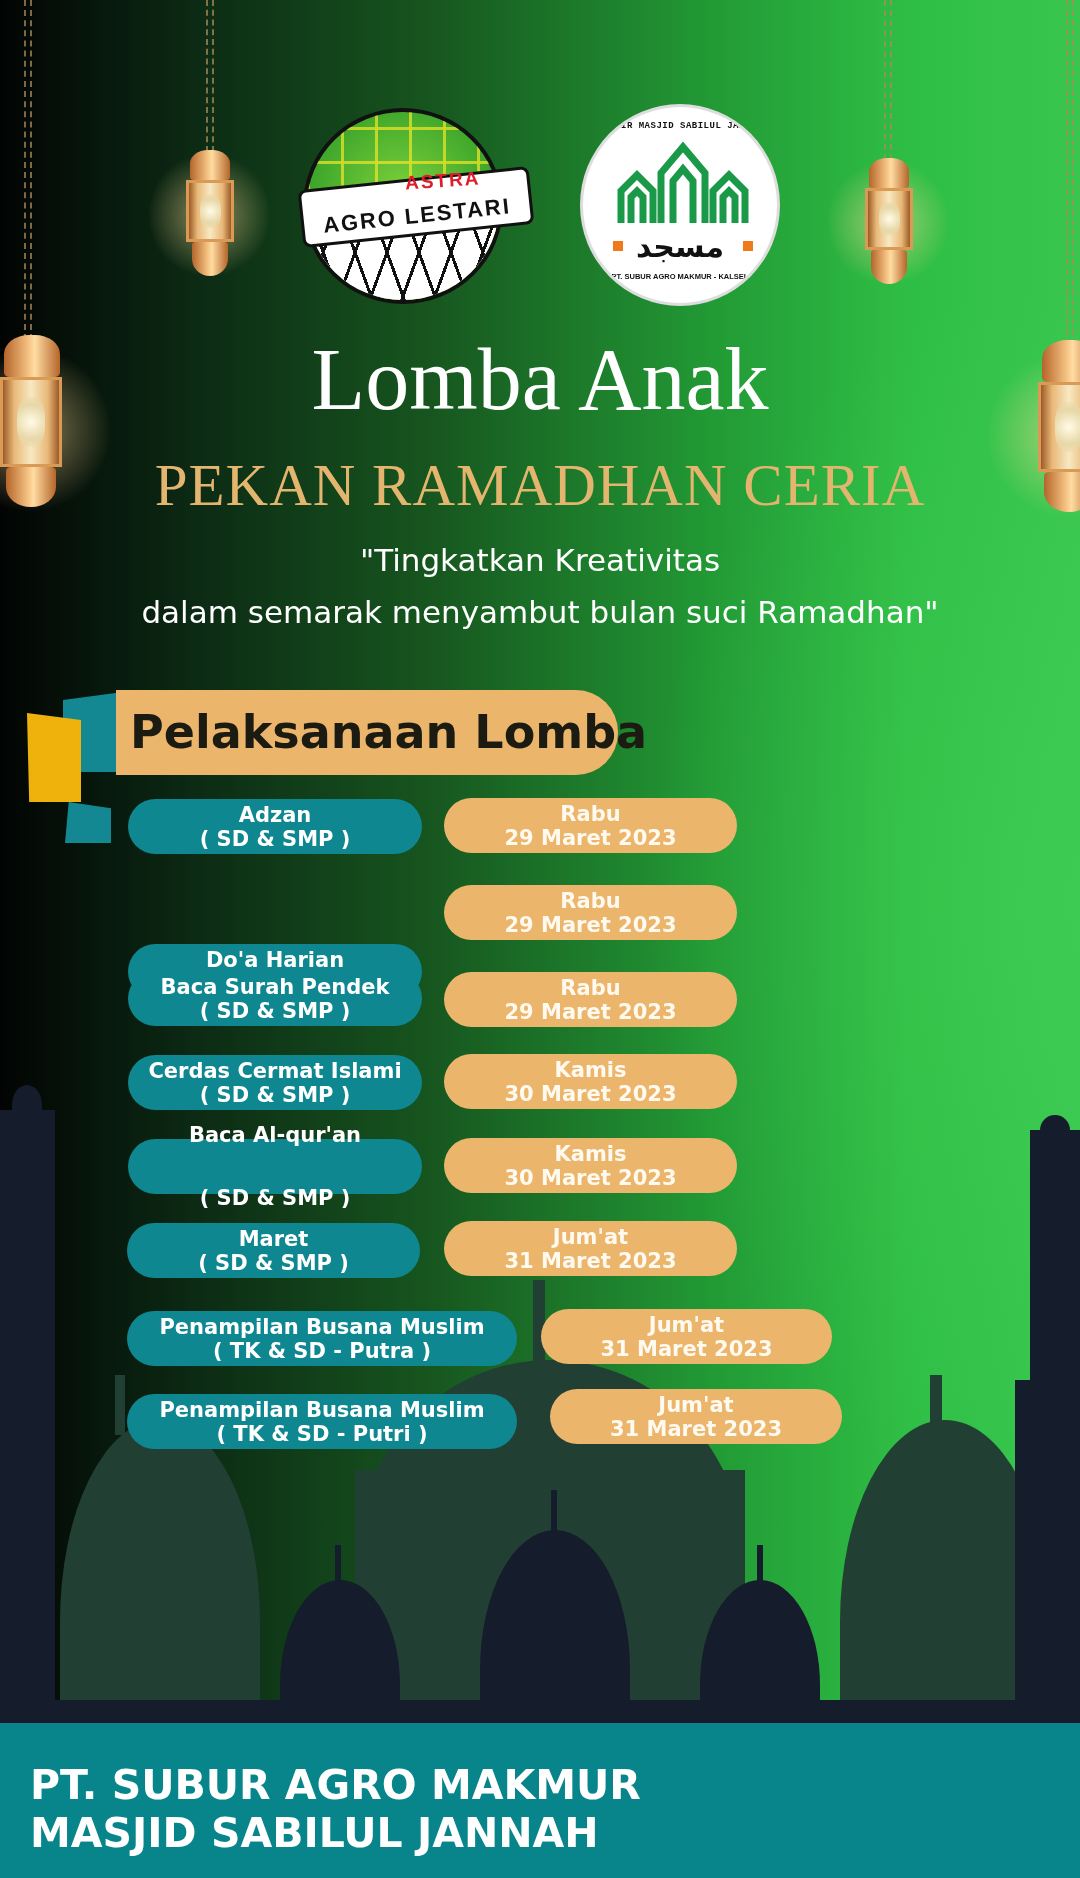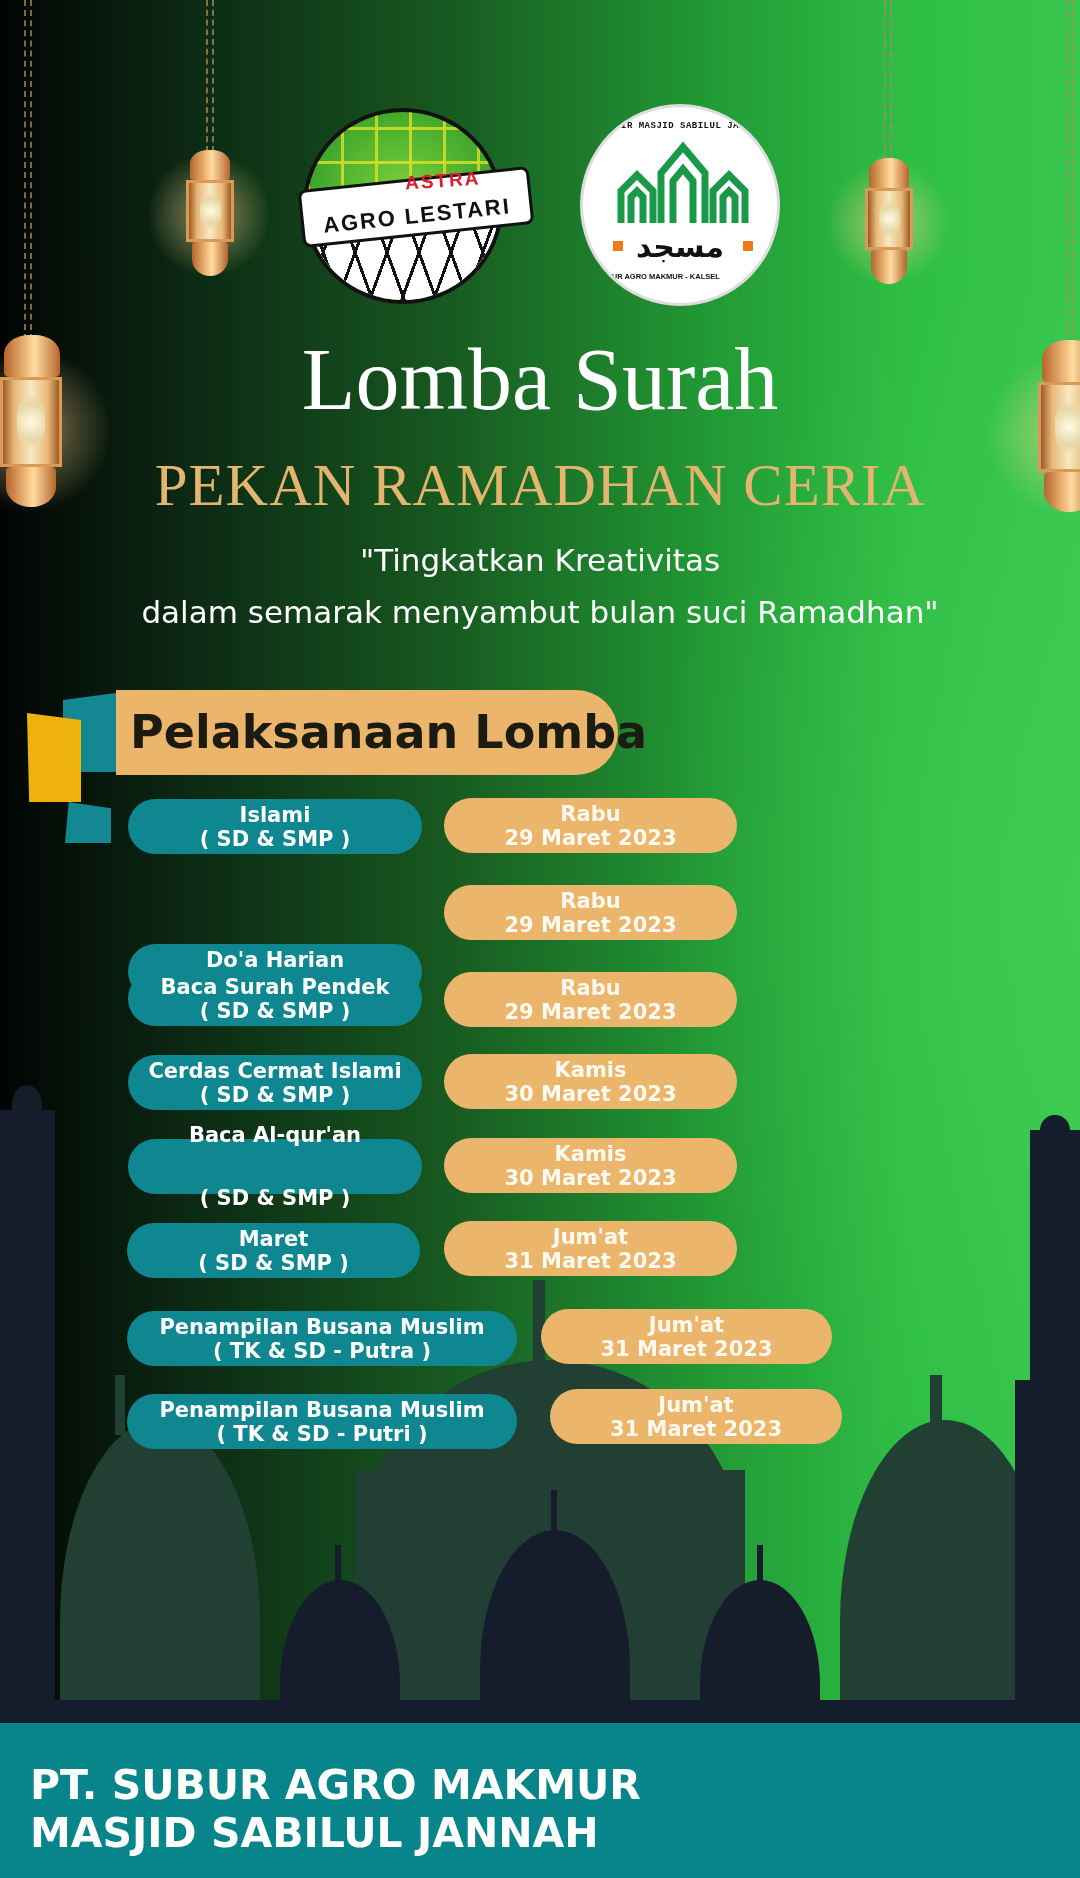--- a/index.html
+++ b/index.html
@@ -29,21 +29,21 @@
       repeating-linear-gradient(90deg, rgba(240,230,40,.9) 0 3px, transparent 3px 34px),
       repeating-linear-gradient(0deg, rgba(240,230,40,.9) 0 3px, transparent 3px 34px); opacity:.8; }
   #logo-astra .lower { position:absolute; left:0; right:0; bottom:0; height:42%; background:
       repeating-linear-gradient(70deg, #111 0 3px, transparent 3px 30px),
       repeating-linear-gradient(-70deg, #111 0 3px, transparent 3px 30px), #fff; }
   .astra-banner { position:absolute; left:300px; top:178px; width:232px; height:58px; background:#fff; border:3px solid #111; transform:rotate(-6deg); border-radius:8px; display:flex; flex-direction:column; align-items:center; justify-content:center; }
   .astra-top { font-family:"Liberation Sans",sans-serif; font-weight:bold; color:#e01c2a; font-size:19px; letter-spacing:2px; line-height:18px; position:absolute; left:405px; top:172px; transform:rotate(-4deg); }
   .astra-bot { font-family:"Liberation Sans",sans-serif; font-weight:bold; color:#111; font-size:22px; letter-spacing:2px; line-height:22px; }
   #logo-masjid { left:580px; top:104px; width:200px; height:202px; background:#fff; border:3px solid #ddd; }
   .masjid-ring-top { position:absolute; left:0; right:0; top:14px; text-align:center; font-family:Liberation Mono, monospace; font-weight:bold; font-size:9px; color:#111; letter-spacing:.5px; }
-  .masjid-ring-bot { position:absolute; left:0; right:0; bottom:22px; text-align:left; font-family:"Liberation Sans",sans-serif; font-weight:bold; font-size:7.5px; color:#111;margin-top:40px; }
+  .masjid-ring-bot { position:absolute; left:0; right:0; bottom:22px; text-align:center; font-family:"Liberation Sans",sans-serif; font-weight:bold; font-size:7.5px; color:#111;margin-top:40px; }
   .masjid-arabic { position:absolute; left:0; right:0; top:122px; text-align:center; font-family:"DejaVu Sans",sans-serif; font-weight:bold; font-size:30px; color:#111; }
   .masjid-dot { position:absolute; top:134px; width:10px; height:10px; background:#f07a1a; }
 
   
   .title-main { position:absolute; left:0; width:1080px; top:330px; text-align:center; font-family:"Liberation Serif",serif; color:#fff; font-size:88px; line-height:100px; }
   .title-sub { position:absolute; left:0; width:1080px; top:452px; text-align:center; font-family:"Liberation Serif",serif; color:#e3b56e; font-size:59px; line-height:66px; letter-spacing:1px; }
   .quote { position:absolute; left:0; width:1080px; text-align:center; font-family:"DejaVu Sans",sans-serif; color:#fff; font-size:31px; line-height:40px; }
 
   
   .sec-yellow { position:absolute; left:27px; top:713px; width:54px; height:89px; background:#efb20d; clip-path:polygon(0 0,100% 8%,100% 100%,4% 100%); }
@@ -154,37 +154,37 @@
         <path d="M46 82 V32 L68 6 L90 32 V82"></path>
         <path d="M58 82 V40 L68 28 L78 40 V82"></path>
       </g>
     </svg>
     <div class="masjid-dot" style="left:30px;"></div>
     <div class="masjid-dot" style="left:160px;"></div>
     <div class="masjid-arabic">مسجد</div>
     <div class="masjid-ring-bot">PT. SUBUR AGRO MAKMUR - KALSEL</div>
   </div>
 
-  <div class="title-main">Lomba Surah</div>
+  <div class="title-main">Lomba Anak</div>
   <div class="title-sub">PEKAN RAMADHAN CERIA</div>
   <div class="quote" style="top:540px;">"Tingkatkan Kreativitas</div>
   <div class="quote" style="top:592px;">dalam semarak menyambut bulan suci Ramadhan"</div>
 
   <div>
     <div class="sec-teal1"></div>
     <div class="sec-yellow"></div>
     <div class="sec-teal2"></div>
     <div class="sec-pill"></div>
     <div class="sec-title">Pelaksanaan Lomba</div>
   </div>
 
   <div>
     <div>
       <div class="pill teal" style="left:128px; top:799px; width:294px;">
-        <span>Islami</span>
+        <span>Adzan</span>
         <span>( SD &amp; SMP )</span>
       </div>
       <div class="pill orange" style="left:444px; top:798px; width:293px;">
         <span>Rabu</span>
         <span>29 Maret 2023</span>
       </div>
     </div>
     <div>
       <div class="pill teal" style="left:128px; top:922px; width:294px;margin-top:22px;">
         <span>Do'a Harian</span>

